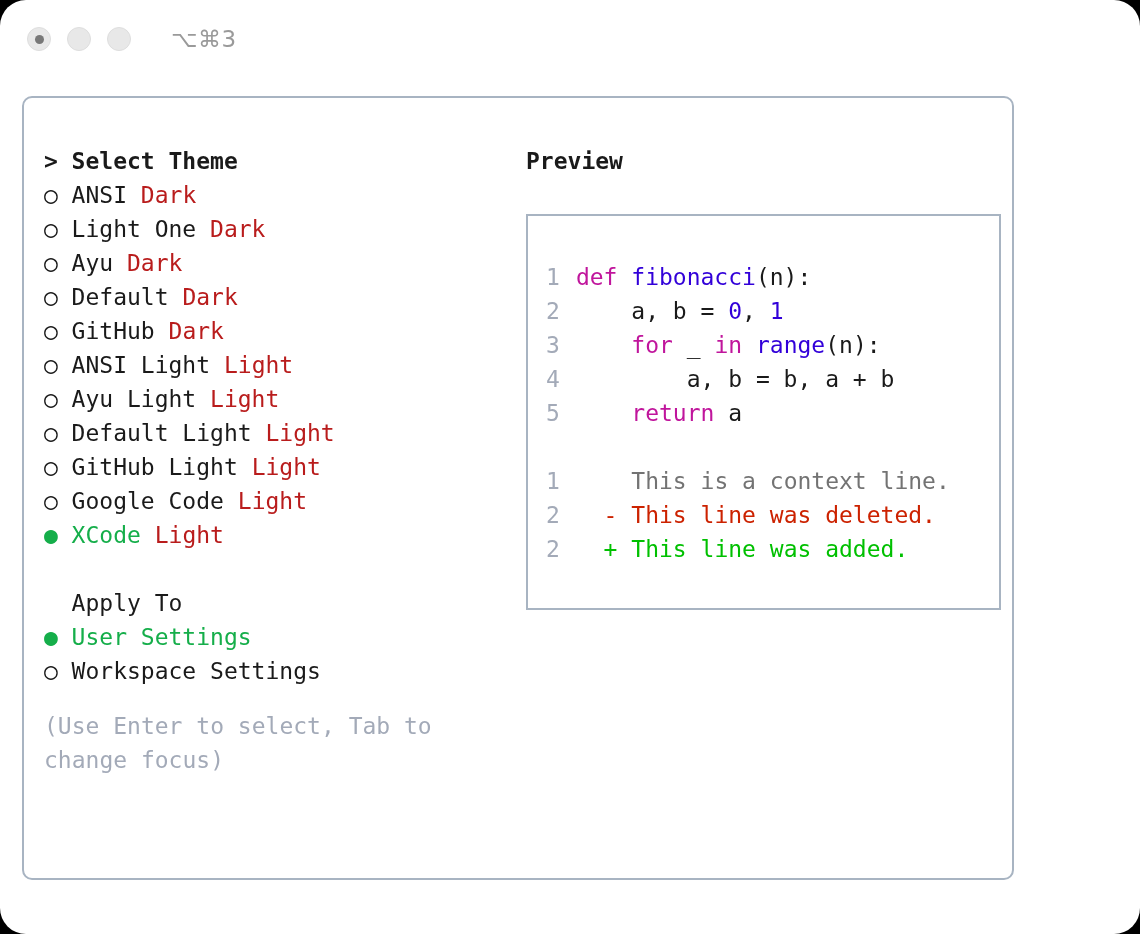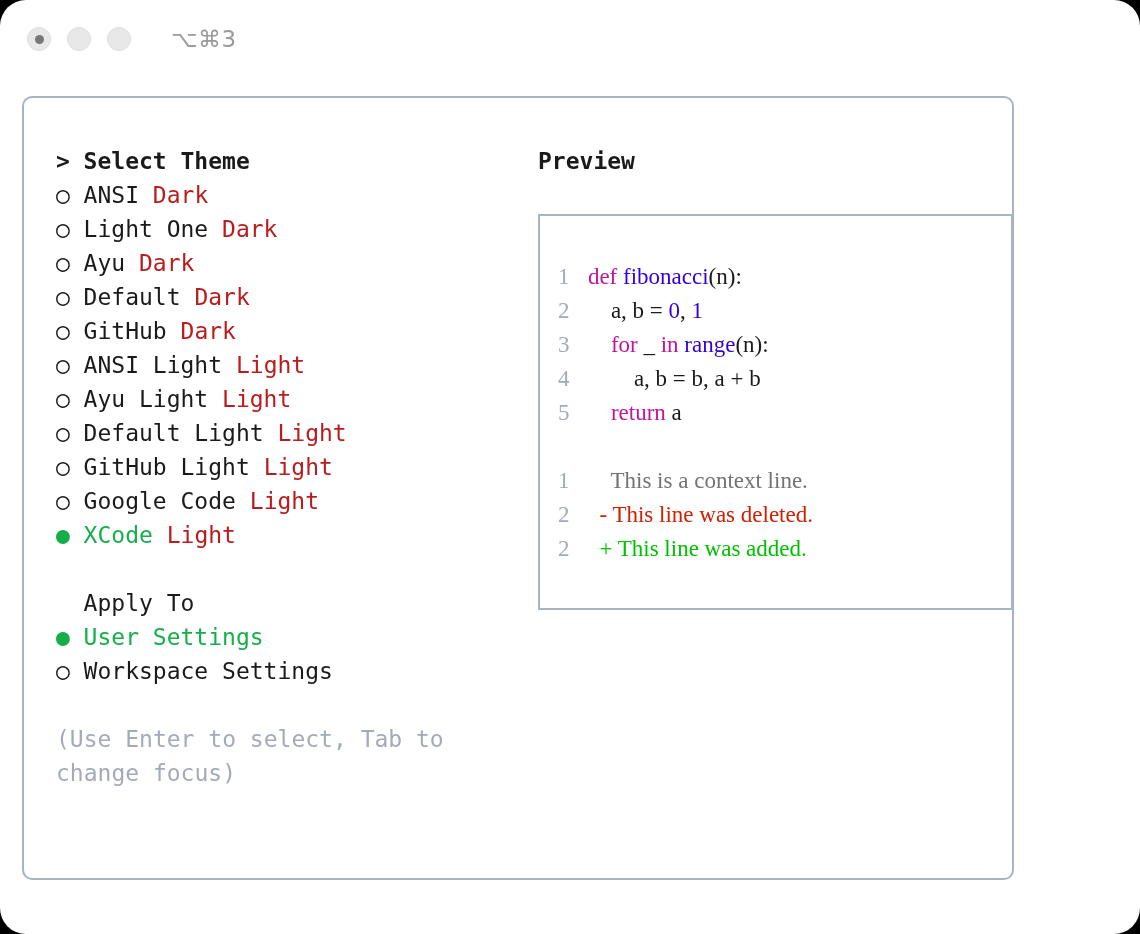--- a/index.html
+++ b/index.html
@@ -70,21 +70,21 @@
     width: 992px;
     height: 784px;
     border: 2px solid #a8b4c2;
     border-radius: 10px;
     box-sizing: border-box;
     background: #ffffff;
   }
 
   #panel-inner {
     position: absolute;
-    left: 16px; top: 0;
+    left: 4px; top: 0;
     width: 100%;
     height: 100%;
     display: flex;
     padding: 46px 0 0 16px;
     box-sizing: border-box;
   }
 
   
   #left-col {
     width: 470px;
@@ -116,21 +116,21 @@
     color: #b91c1c;
   }
   .list-spacer {
     height: 34px;
   }
   #help-text {
     color: #a3aab8;
     font-size: 23px;
     line-height: 34px;
     width: 420px;
-    margin-top: 34px;
+    margin-top: 21px;
   }
 
   
   #right-col {
     flex: 1 1 auto;
     padding-left: 12px;
   }
   #preview-title {
     font-size: 23px;
     line-height: 34px;
@@ -139,21 +139,20 @@
     white-space: pre;
   }
   #preview-box {
     margin-top: 36px;
     width: 475px;
     height: 396px;
     border: 2px solid #a8b4c2;
     background: #ffffff;
     box-sizing: border-box;
     padding: 44px 0 0 18px;
-    font-family: Liberation Serif, serif;
   }
   .code-line {
     font-size: 23px;
     line-height: 34px;
     white-space: pre;
     color: #1a1a1a;
   }
   .ln {
     color: #a3aab8;
     display: inline-block;

